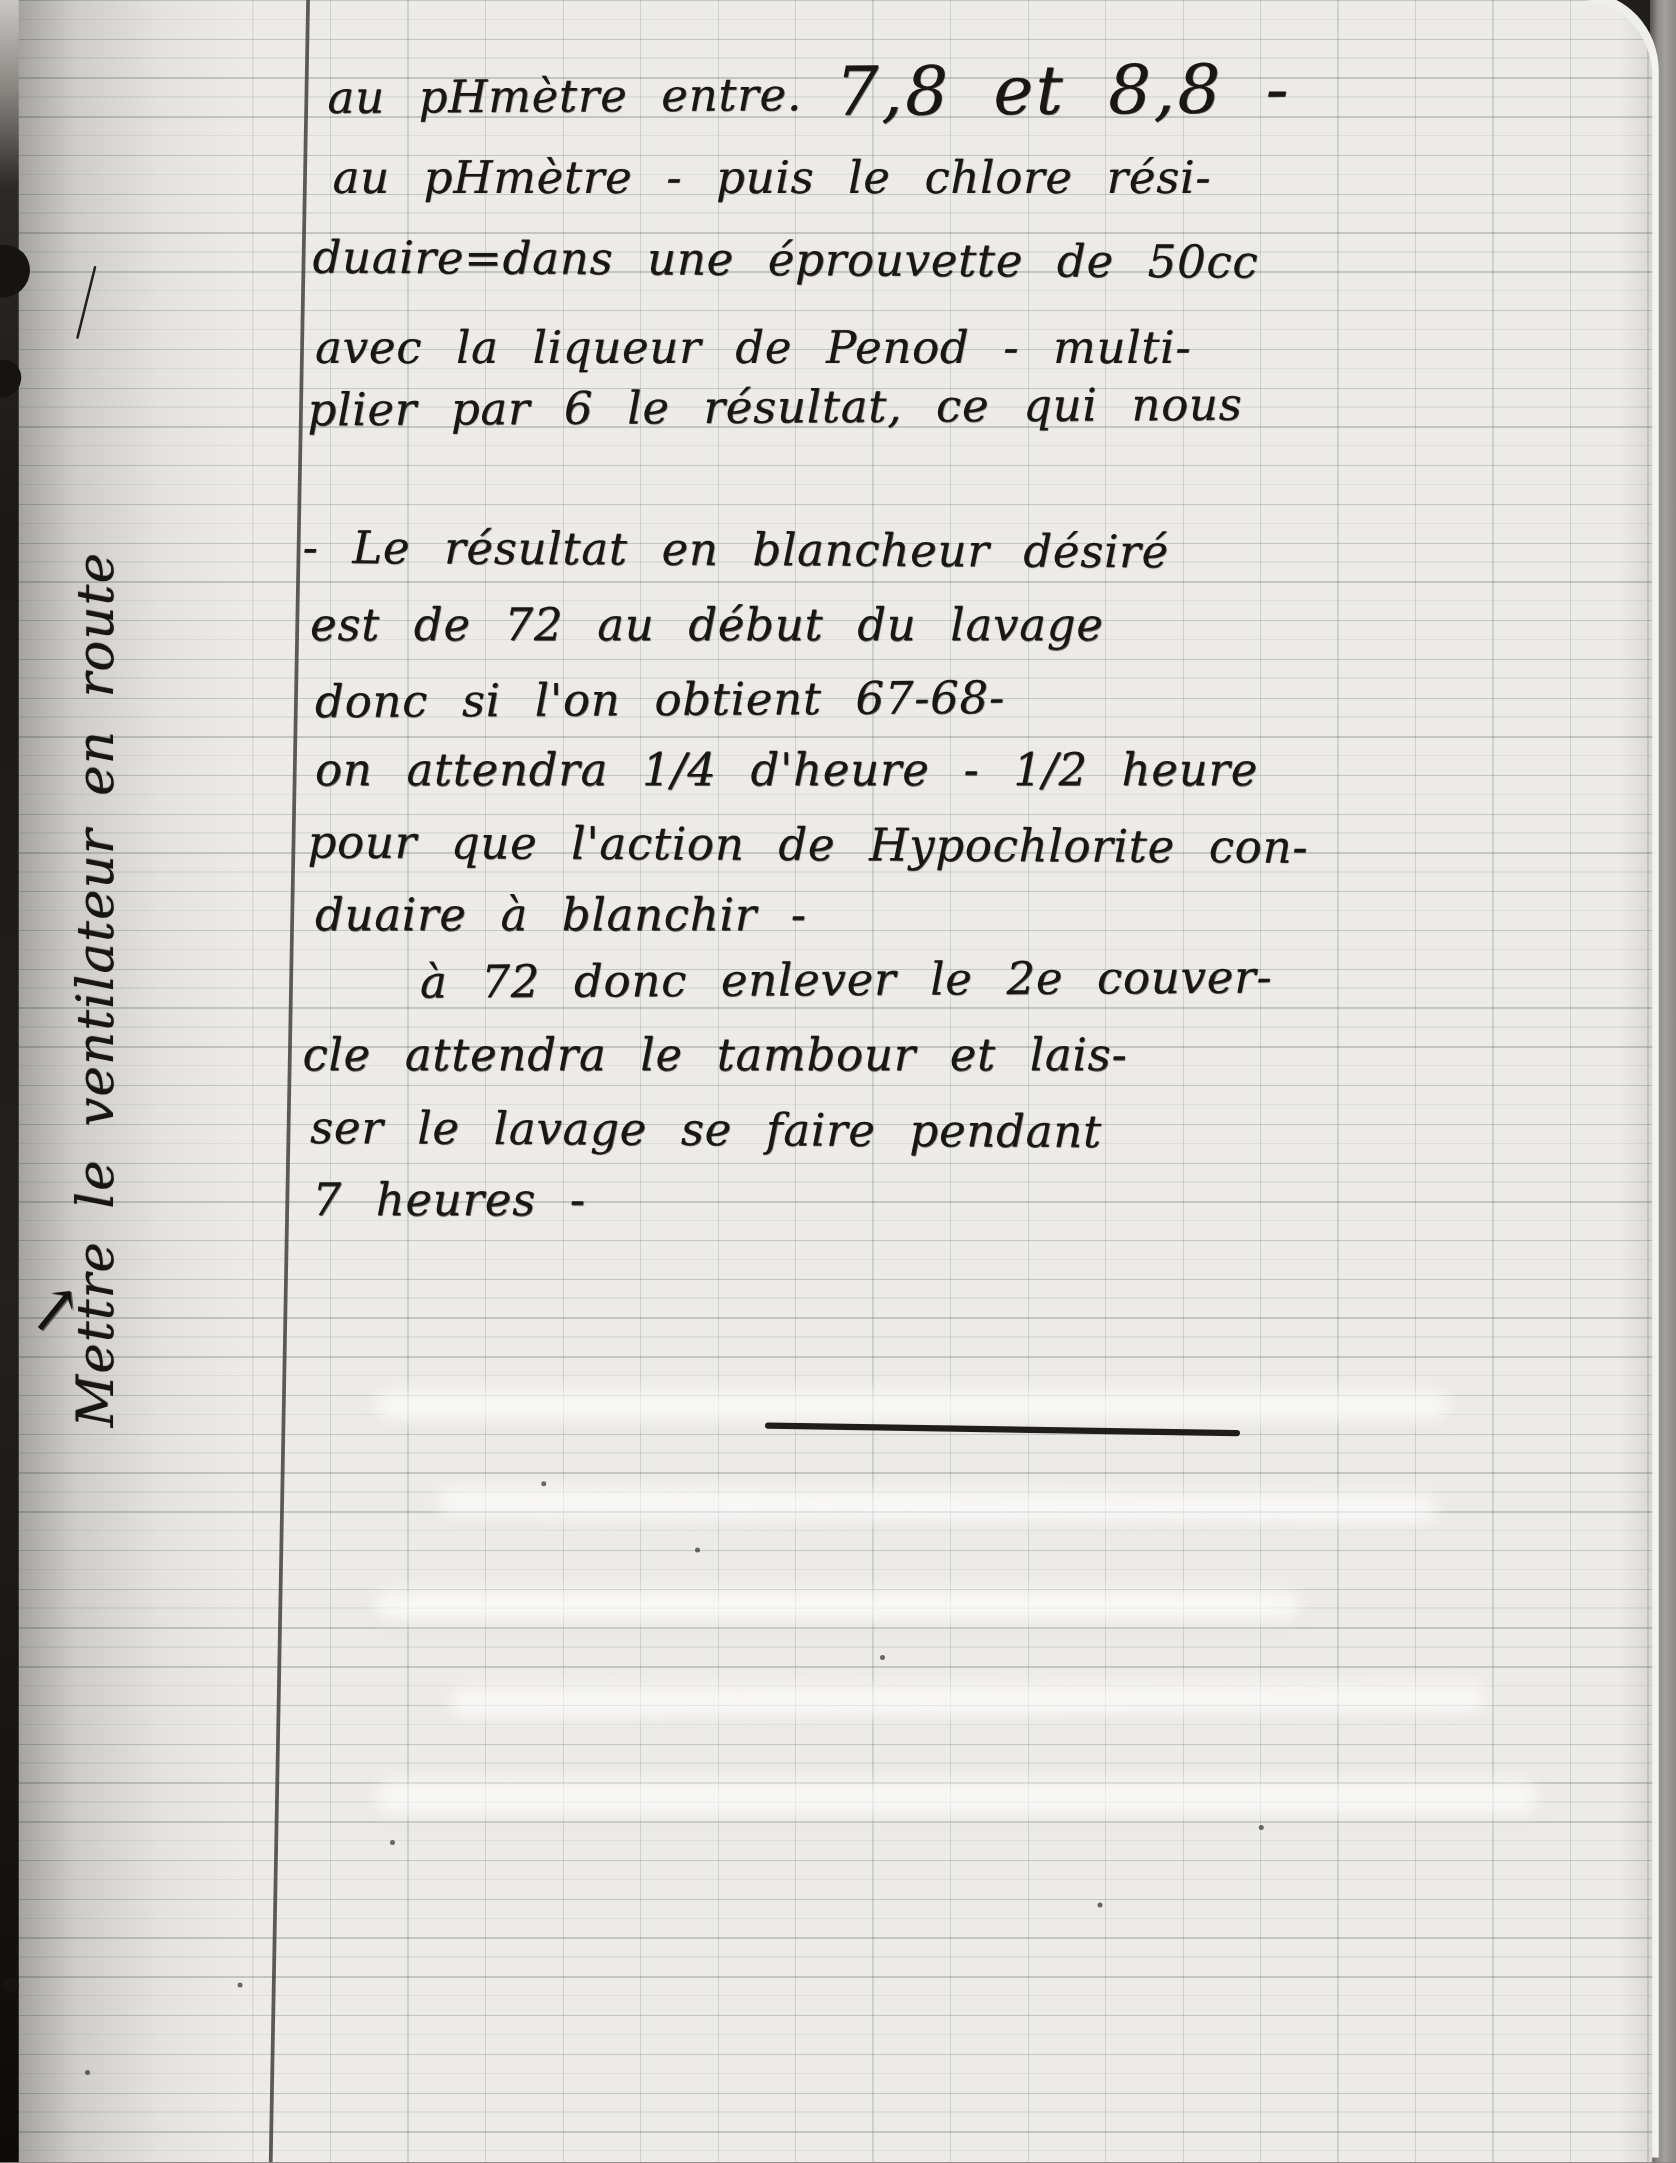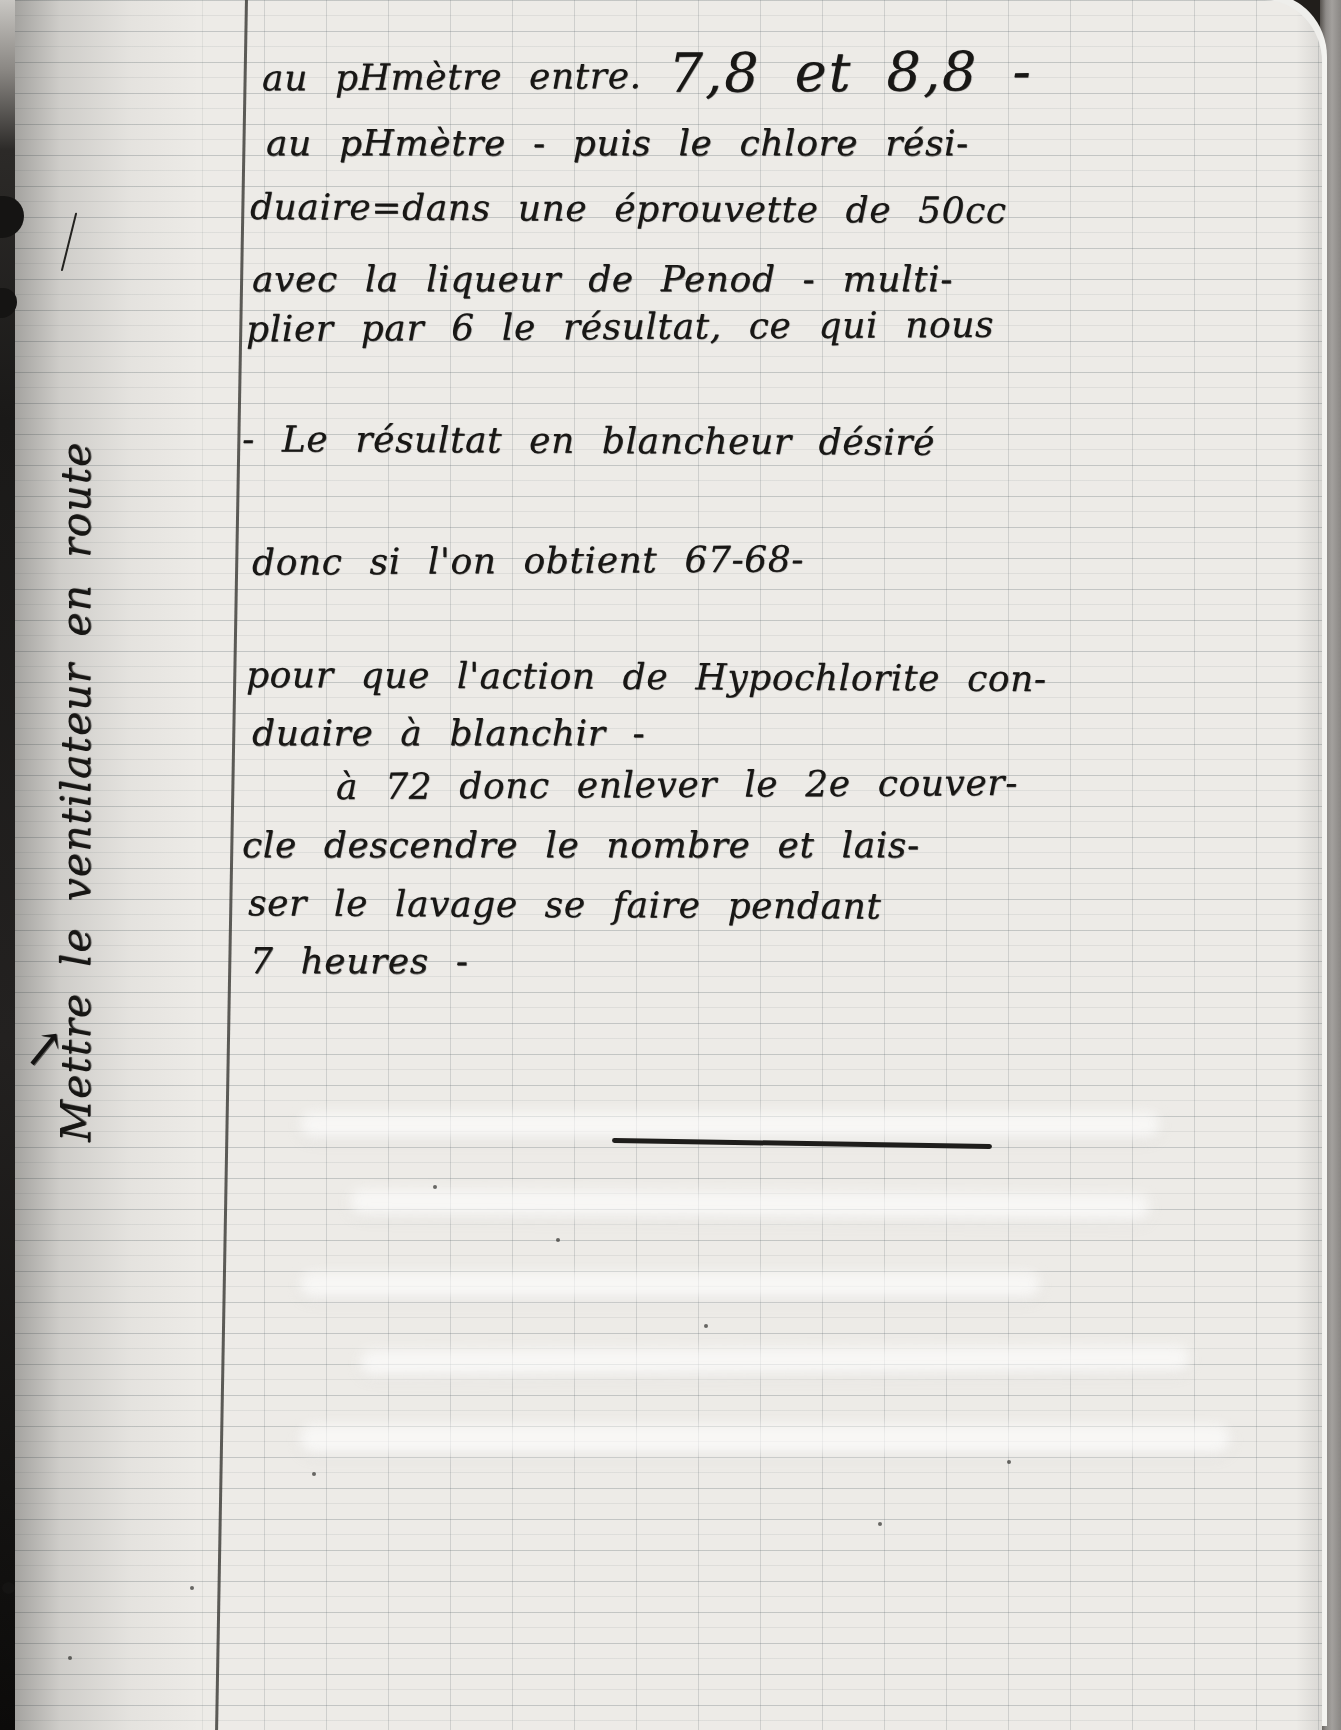--- a/index.html
+++ b/index.html
@@ -99,23 +99,25 @@
 
     <div class="hw tilt-a" style="left:262px;top:42px">
       <span>au pHmètre entre.</span>
       <span class="big-nums">7,8 et 8,8 -</span>
     </div>
     <div class="hw" style="left:266px;top:122px">au pHmètre - puis le chlore rési-</div>
     <div class="hw tilt-b" style="left:250px;top:188px">duaire=dans une éprouvette de 50cc</div>
     <div class="hw" style="left:252px;top:258px">avec la liqueur de Penod - multi-</div>
     <div class="hw tilt-a" style="left:246px;top:306px">plier par 6 le résultat, ce qui nous</div>
     <div class="hw tilt-b" style="left:242px;top:420px">- Le résultat en blancheur désiré</div>
+    <div class="hw" style="left:248px;top:480px">est de 72 au début du lavage</div>
     <div class="hw tilt-a" style="left:252px;top:540px">donc si l'on obtient 67-68-</div>
+    <div class="hw" style="left:252px;top:596px">on attendra 1/4 d'heure - 1/2 heure</div>
     <div class="hw tilt-b" style="left:246px;top:656px">pour que l'action de Hypochlorite con-</div>
     <div class="hw" style="left:252px;top:712px">duaire à blanchir -</div>
     <div class="hw tilt-a" style="left:336px;top:764px">à 72 donc enlever le 2e couver-</div>
-    <div class="hw" style="left:242px;top:824px">cle descendre le nombre et lais-</div>
+    <div class="hw" style="left:242px;top:824px">cle attendra le tambour et lais-</div>
     <div class="hw tilt-b" style="left:248px;top:884px">ser le lavage se faire pendant</div>
     <div class="hw" style="left:250px;top:940px">7 heures -</div>
 
     <div class="divider"></div>
   </div>
 </div>
 
 </body></html>

